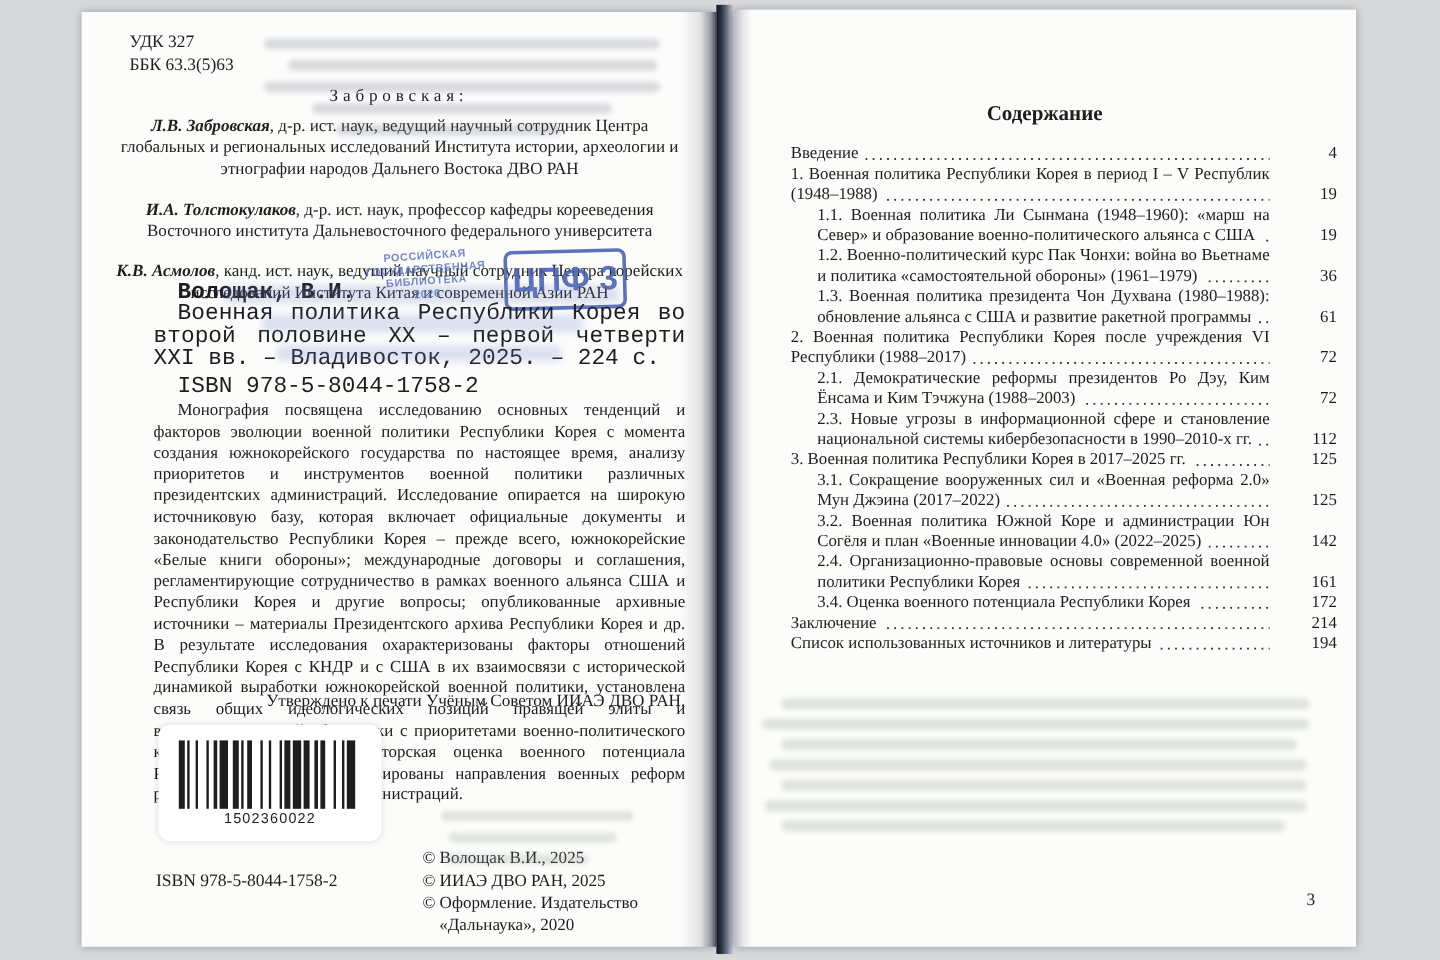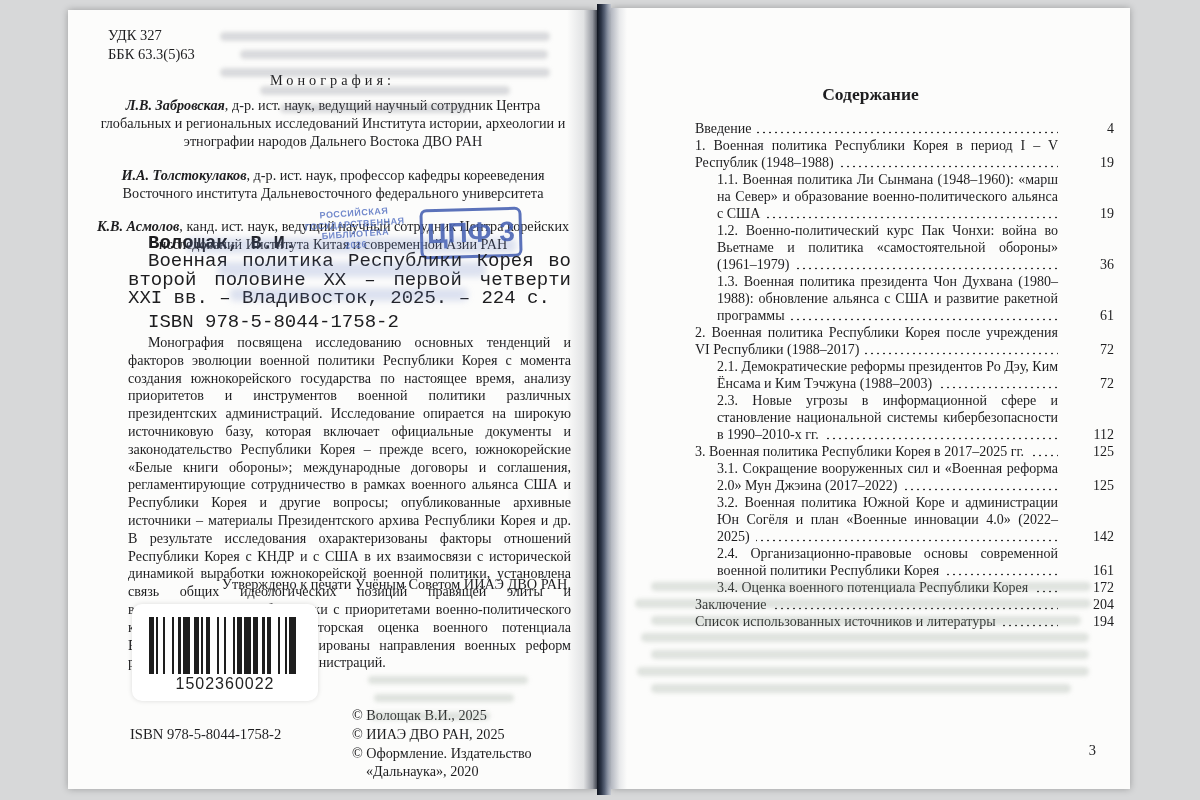--- a/index.html
+++ b/index.html
@@ -38,30 +38,30 @@
   .annotation{position:absolute;left:60px;top:324px;width:443px;font-size:14.1px;line-height:17.8px;
       text-align:justify;text-indent:20px;}
   .approval{position:absolute;left:0;right:26px;top:566px;text-align:right;font-size:14.3px;}
 
   .barcode-sticker{position:absolute;left:64px;top:594px;width:186px;height:97px;background:#fff;
       border-radius:10px;box-shadow:0 0 5px rgba(0,0,0,.13);}
   .bars{position:absolute;left:17px;top:13px;width:152px;height:57px;display:flex;}
   .bars div{height:100%;}
   .bars .b{background:#1e1e1e;}
   .barcode-num{position:absolute;left:0;right:0;top:71px;text-align:center;
-      font-family:"Liberation Sans",sans-serif;font-size:16px;letter-spacing:1px;color:#222;}
+      font-family:"Liberation Sans",sans-serif;font-size:12px;letter-spacing:1px;color:#222;}
   .copyrights{position:absolute;left:284px;top:696px;width:210px;font-size:14.2px;line-height:18.8px;}
   .copyrights .cline:last-child{padding-left:14px;}
   .isbn-bottom{position:absolute;left:62px;top:716px;font-size:14.6px;}
 
   
   .toc-title{position:absolute;left:0;right:0;top:76px;text-align:center;
       font-size:17.5px;font-weight:bold;}
   .toc{position:absolute;left:48px;top:112px;width:455px;font-size:14px;line-height:17px;}
-  .toc-row{display:flex;align-items:flex-end;margin-left:36px;}
+  .toc-row{display:flex;align-items:flex-end;}
   .toc-text{flex:1;text-align:justify;overflow:hidden;padding-right:10px;
       background-image:radial-gradient(circle,#2e2e2e 0.9px,rgba(0,0,0,0) 1.15px);
       background-size:6px 3px;background-repeat:repeat-x;
       background-position:left bottom 3px;background-origin:content-box;background-clip:content-box;}
   .toc-text .t{background:#fcfcfb;padding-right:6px;}
   .toc-row.lvl1 .toc-text{margin-left:22px;}
   .toc-page{width:46px;text-align:right;background:#fcfcfb;font-size:14px;}
   .pgnum{position:absolute;right:34px;bottom:30px;font-size:14.5px;}
 
   
@@ -74,21 +74,21 @@
 <body>
 
 <div class="scene">
 
   <div class="page page-left">
     <div class="udk">
       <div>УДК 327</div>
       <div>ББК 63.3(5)63</div>
     </div>
 
-    <div class="rev-head">Монография:</div>
+    <div class="rev-head">Забровская:</div>
     <div class="reviewers" id="reviewers">
         <div class="reviewer"><b>Л.В. Забровская</b><span>, д-р. ист. наук, ведущий научный сотрудник Центра глобальных и региональных исследований Института истории, археологии и этнографии народов Дальнего Востока ДВО РАН</span></div>
         <div class="reviewer"><b>И.А. Толстокулаков</b><span>, д-р. ист. наук, профессор кафедры корееведения Восточного института Дальневосточного федерального университета</span></div>
         <div class="reviewer"><b>К.В. Асмолов</b><span>, канд. ист. наук, ведущий научный сотрудник Центра корейских исследований Института Китая и современной Азии РАН</span></div>
       </div>
 
     <div class="lib-stamp" id="libstamp">
         <div>РОССИЙСКАЯ</div>
         <div>ГОСУДАРСТВЕННАЯ</div>
         <div>БИБЛИОТЕКА</div>
@@ -223,21 +223,21 @@
         <div class="toc-row lvl1">
           <div class="toc-text"><span class="t">2.4. Организационно-правовые основы современной военной политики Республики Корея</span></div>
           <div class="toc-page">161</div>
         </div>
         <div class="toc-row lvl1">
           <div class="toc-text"><span class="t">3.4. Оценка военного потенциала Республики Корея</span></div>
           <div class="toc-page">172</div>
         </div>
         <div class="toc-row">
           <div class="toc-text"><span class="t">Заключение</span></div>
-          <div class="toc-page">204</div>
+          <div class="toc-page">214</div>
         </div>
         <div class="toc-row">
           <div class="toc-text"><span class="t">Список использованных источников и литературы</span></div>
           <div class="toc-page">194</div>
         </div>
       </div>
     <div class="pgnum">3</div>
   <div class="bleed green" style="top: 574px; left: 40px; width: 440px; height: 9px;"></div>
       <div class="bleed green" style="top: 591px; left: 24px; width: 456px; height: 9px;"></div>
       <div class="bleed green" style="top: 608px; left: 40px; width: 430px; height: 9px;"></div>

